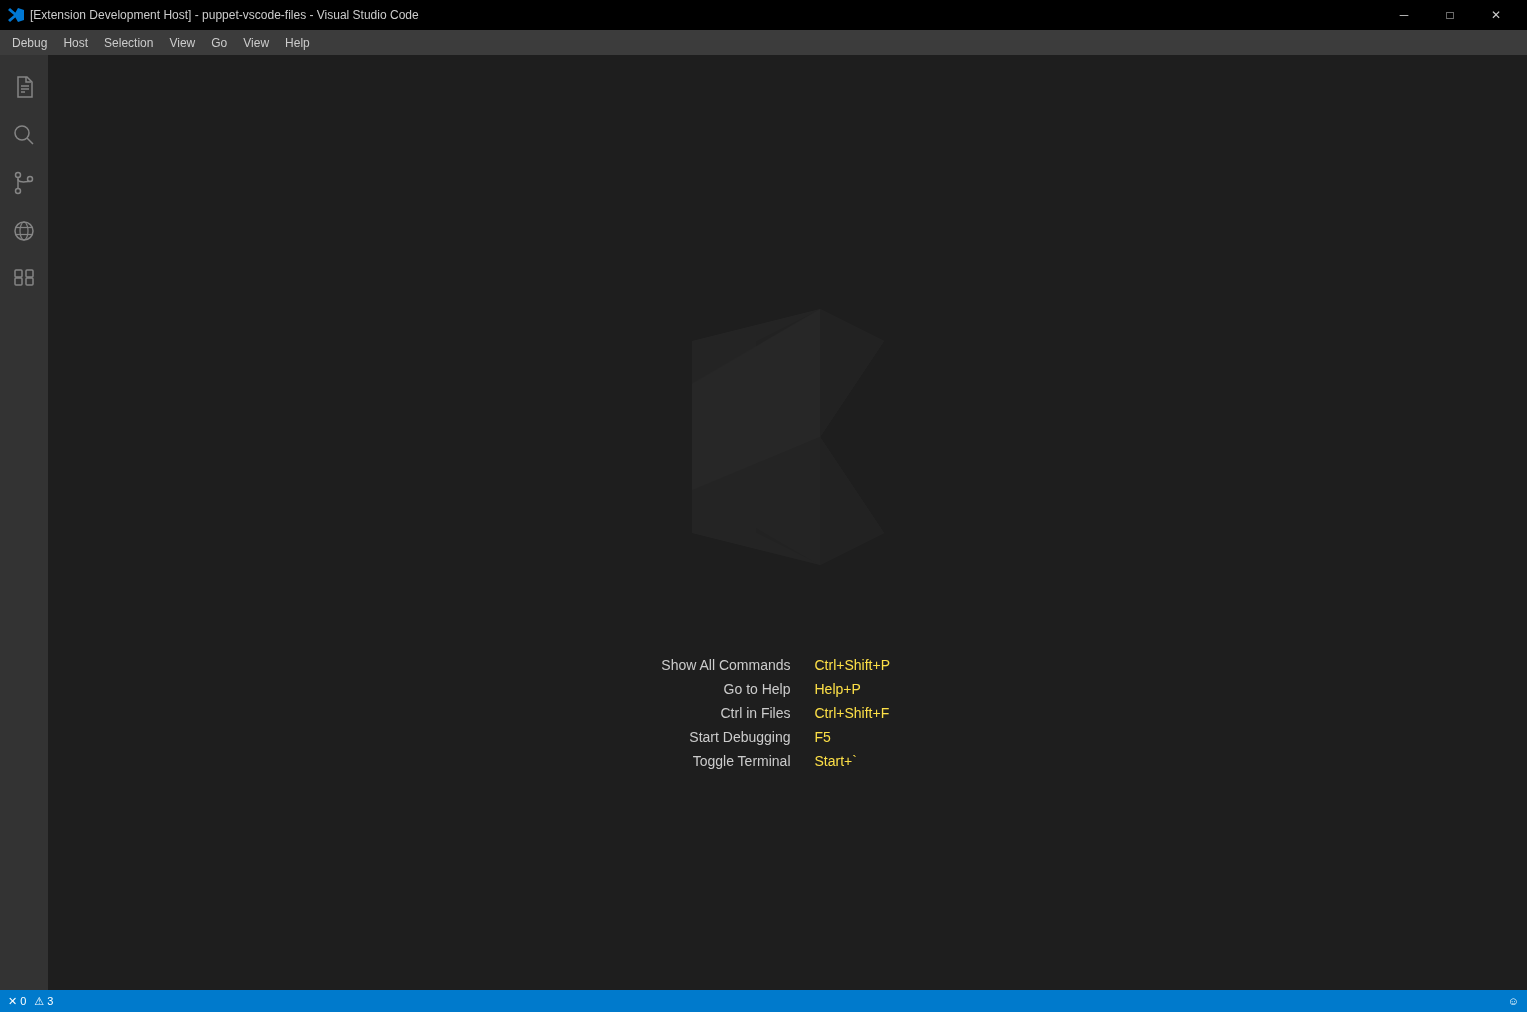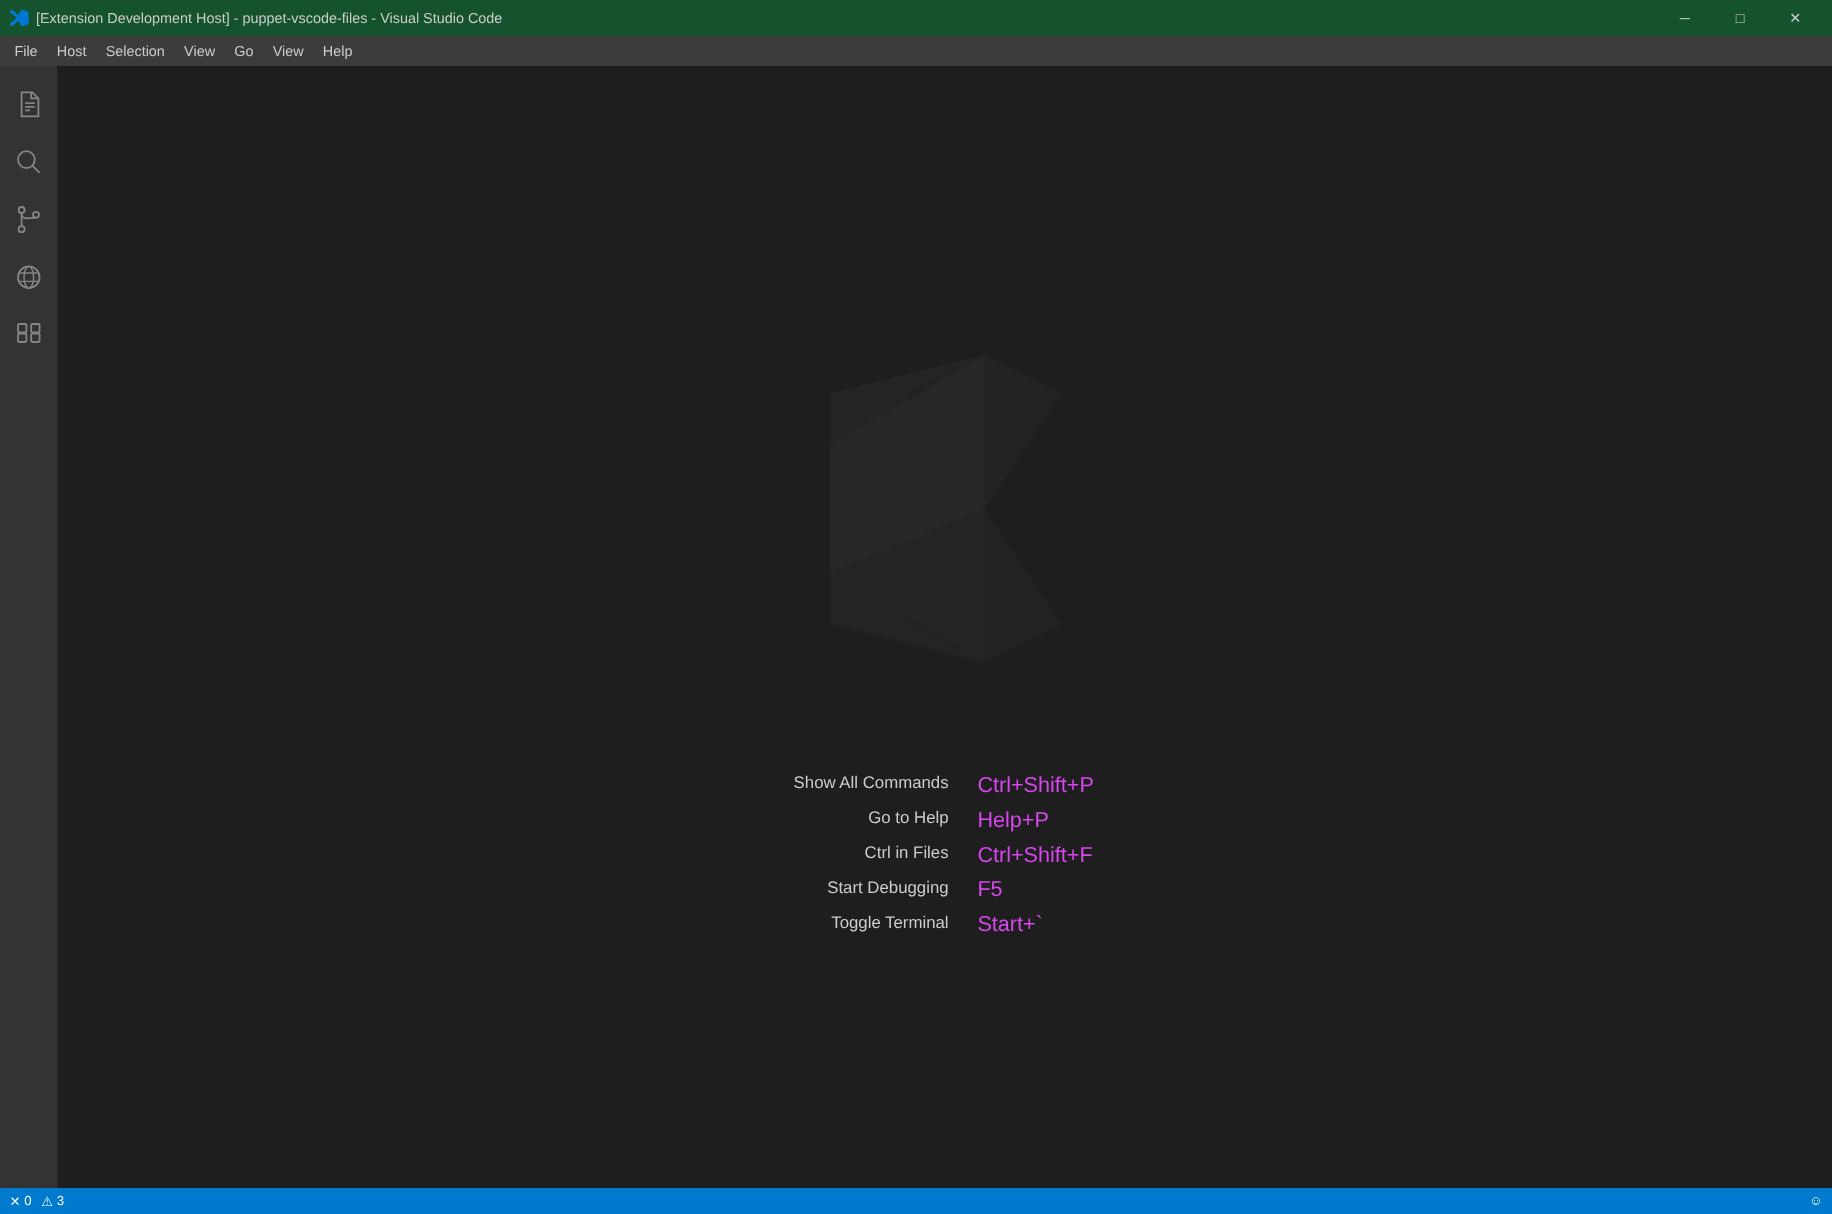--- a/index.html
+++ b/index.html
@@ -9,21 +9,21 @@
       background: #1e1e1e;
       font-family: 'Segoe UI', sans-serif;
       overflow: hidden;
       display: flex;
       flex-direction: column;
     }
 
     
     #title-bar {
       height: 30px;
-      background: #14532d;
+      background: #000000;
       display: flex;
       align-items: center;
       padding: 0 8px;
       flex-shrink: 0;
     }
     #title-bar-icon {
       width: 16px;
       height: 16px;
       margin-right: 6px;
       flex-shrink: 0;
@@ -118,31 +118,31 @@
     
     #shortcuts {
       display: flex;
       flex-direction: column;
       gap: 8px;
       align-items: center;
     }
     .shortcut-row {
       display: flex;
       gap: 24px;
-      align-items: flex-start;
+      align-items: center;
     }
     .shortcut-label {
       color: #cccccc;
       font-size: 14px;
       text-align: right;
       width: 160px;
     }
     .shortcut-key {
-      color: #d946ef;
-      font-size: 18px;
+      color: #fde047;
+      font-size: 14px;
       text-align: left;
       width: 130px;
     }
 
     
     #status-bar {
       height: 22px;
       background: #007acc;
       display: flex;
       align-items: center;
@@ -176,21 +176,21 @@
   </svg>
   <span id="title-bar-text">[Extension Development Host] - puppet-vscode-files - Visual Studio Code</span>
   <div id="title-bar-controls">
     <div class="title-btn">─</div>
     <div class="title-btn">□</div>
     <div class="title-btn close">✕</div>
   </div>
 </div>
 
 <div id="menu-bar">
-    <div class="menu-item">File</div>
+    <div class="menu-item">Debug</div>
     <div class="menu-item">Host</div>
     <div class="menu-item">Selection</div>
     <div class="menu-item">View</div>
     <div class="menu-item">Go</div>
     <div class="menu-item">View</div>
     <div class="menu-item">Help</div>
   </div>
 
 <div id="main">
 

